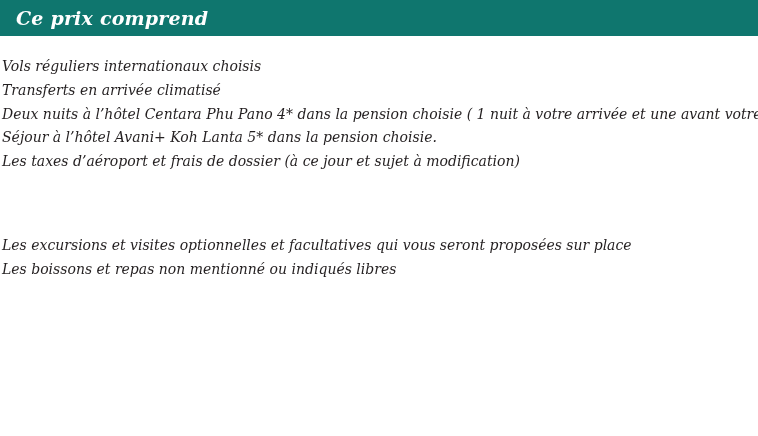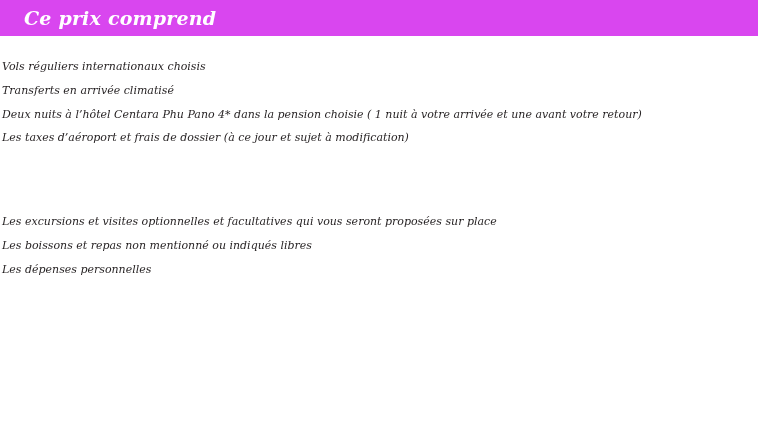--- a/index.html
+++ b/index.html
@@ -13,42 +13,42 @@
     font-family: "DejaVu Serif", serif;
     overflow: hidden;
   }
   .page {
     position: relative;
     width: 758px;
     height: 436px;
     background: #ffffff;
   }
   .section-header {
-    background: #d946ef;
+    background: #0f766e;
     height: 36px;
     display: flex;
     align-items: center;
-    padding-left: 24px;
+    padding-left: 16px;
     box-sizing: border-box;
   }
   .section-header .title {
     font-family: "DejaVu Serif", serif;
     font-style: italic;
     font-weight: bold;
     font-size: 19px;
     color: #ffffff;
     letter-spacing: 0.2px;
   }
   .section-body {
     padding: 0 0 0 2px;
   }
   .line {
     font-family: "DejaVu Serif", serif;
     font-style: italic;
-    font-size: 11px;
+    font-size: 14px;
     color: #231f20;
     line-height: 23.8px;
     white-space: nowrap;
   }
   .spacer-1 { height: 19px; }
   .spacer-2 { height: 42px; }
   .spacer-3 { height: 18px; }
 </style>
 </head>
 <body>
@@ -58,27 +58,27 @@
   <div class="section-header">
     <span class="title">Ce prix comprend</span>
   </div>
 
   <div class="spacer-1"></div>
 
   <div class="section-body">
     <div class="line">Vols réguliers internationaux choisis</div>
     <div class="line">Transferts en arrivée climatisé</div>
     <div class="line">Deux nuits à l’hôtel Centara Phu Pano 4* dans la pension choisie ( 1 nuit à votre arrivée et une avant votre retour)</div>
+    <div class="line">Séjour à l’hôtel Avani+ Koh Lanta 5* dans la pension choisie.</div>
     <div class="line">Les taxes d’aéroport et frais de dossier (à ce jour et sujet à modification)</div>
   </div>
 
   <div class="spacer-2"></div>
 
 
   <div class="spacer-3"></div>
 
   <div class="section-body">
     <div class="line">Les excursions et visites optionnelles et facultatives qui vous seront proposées sur place</div>
     <div class="line">Les boissons et repas non mentionné ou indiqués libres</div>
-    <div class="line">Les dépenses personnelles</div>
   </div>
 
 </div>
 
 </body></html>

